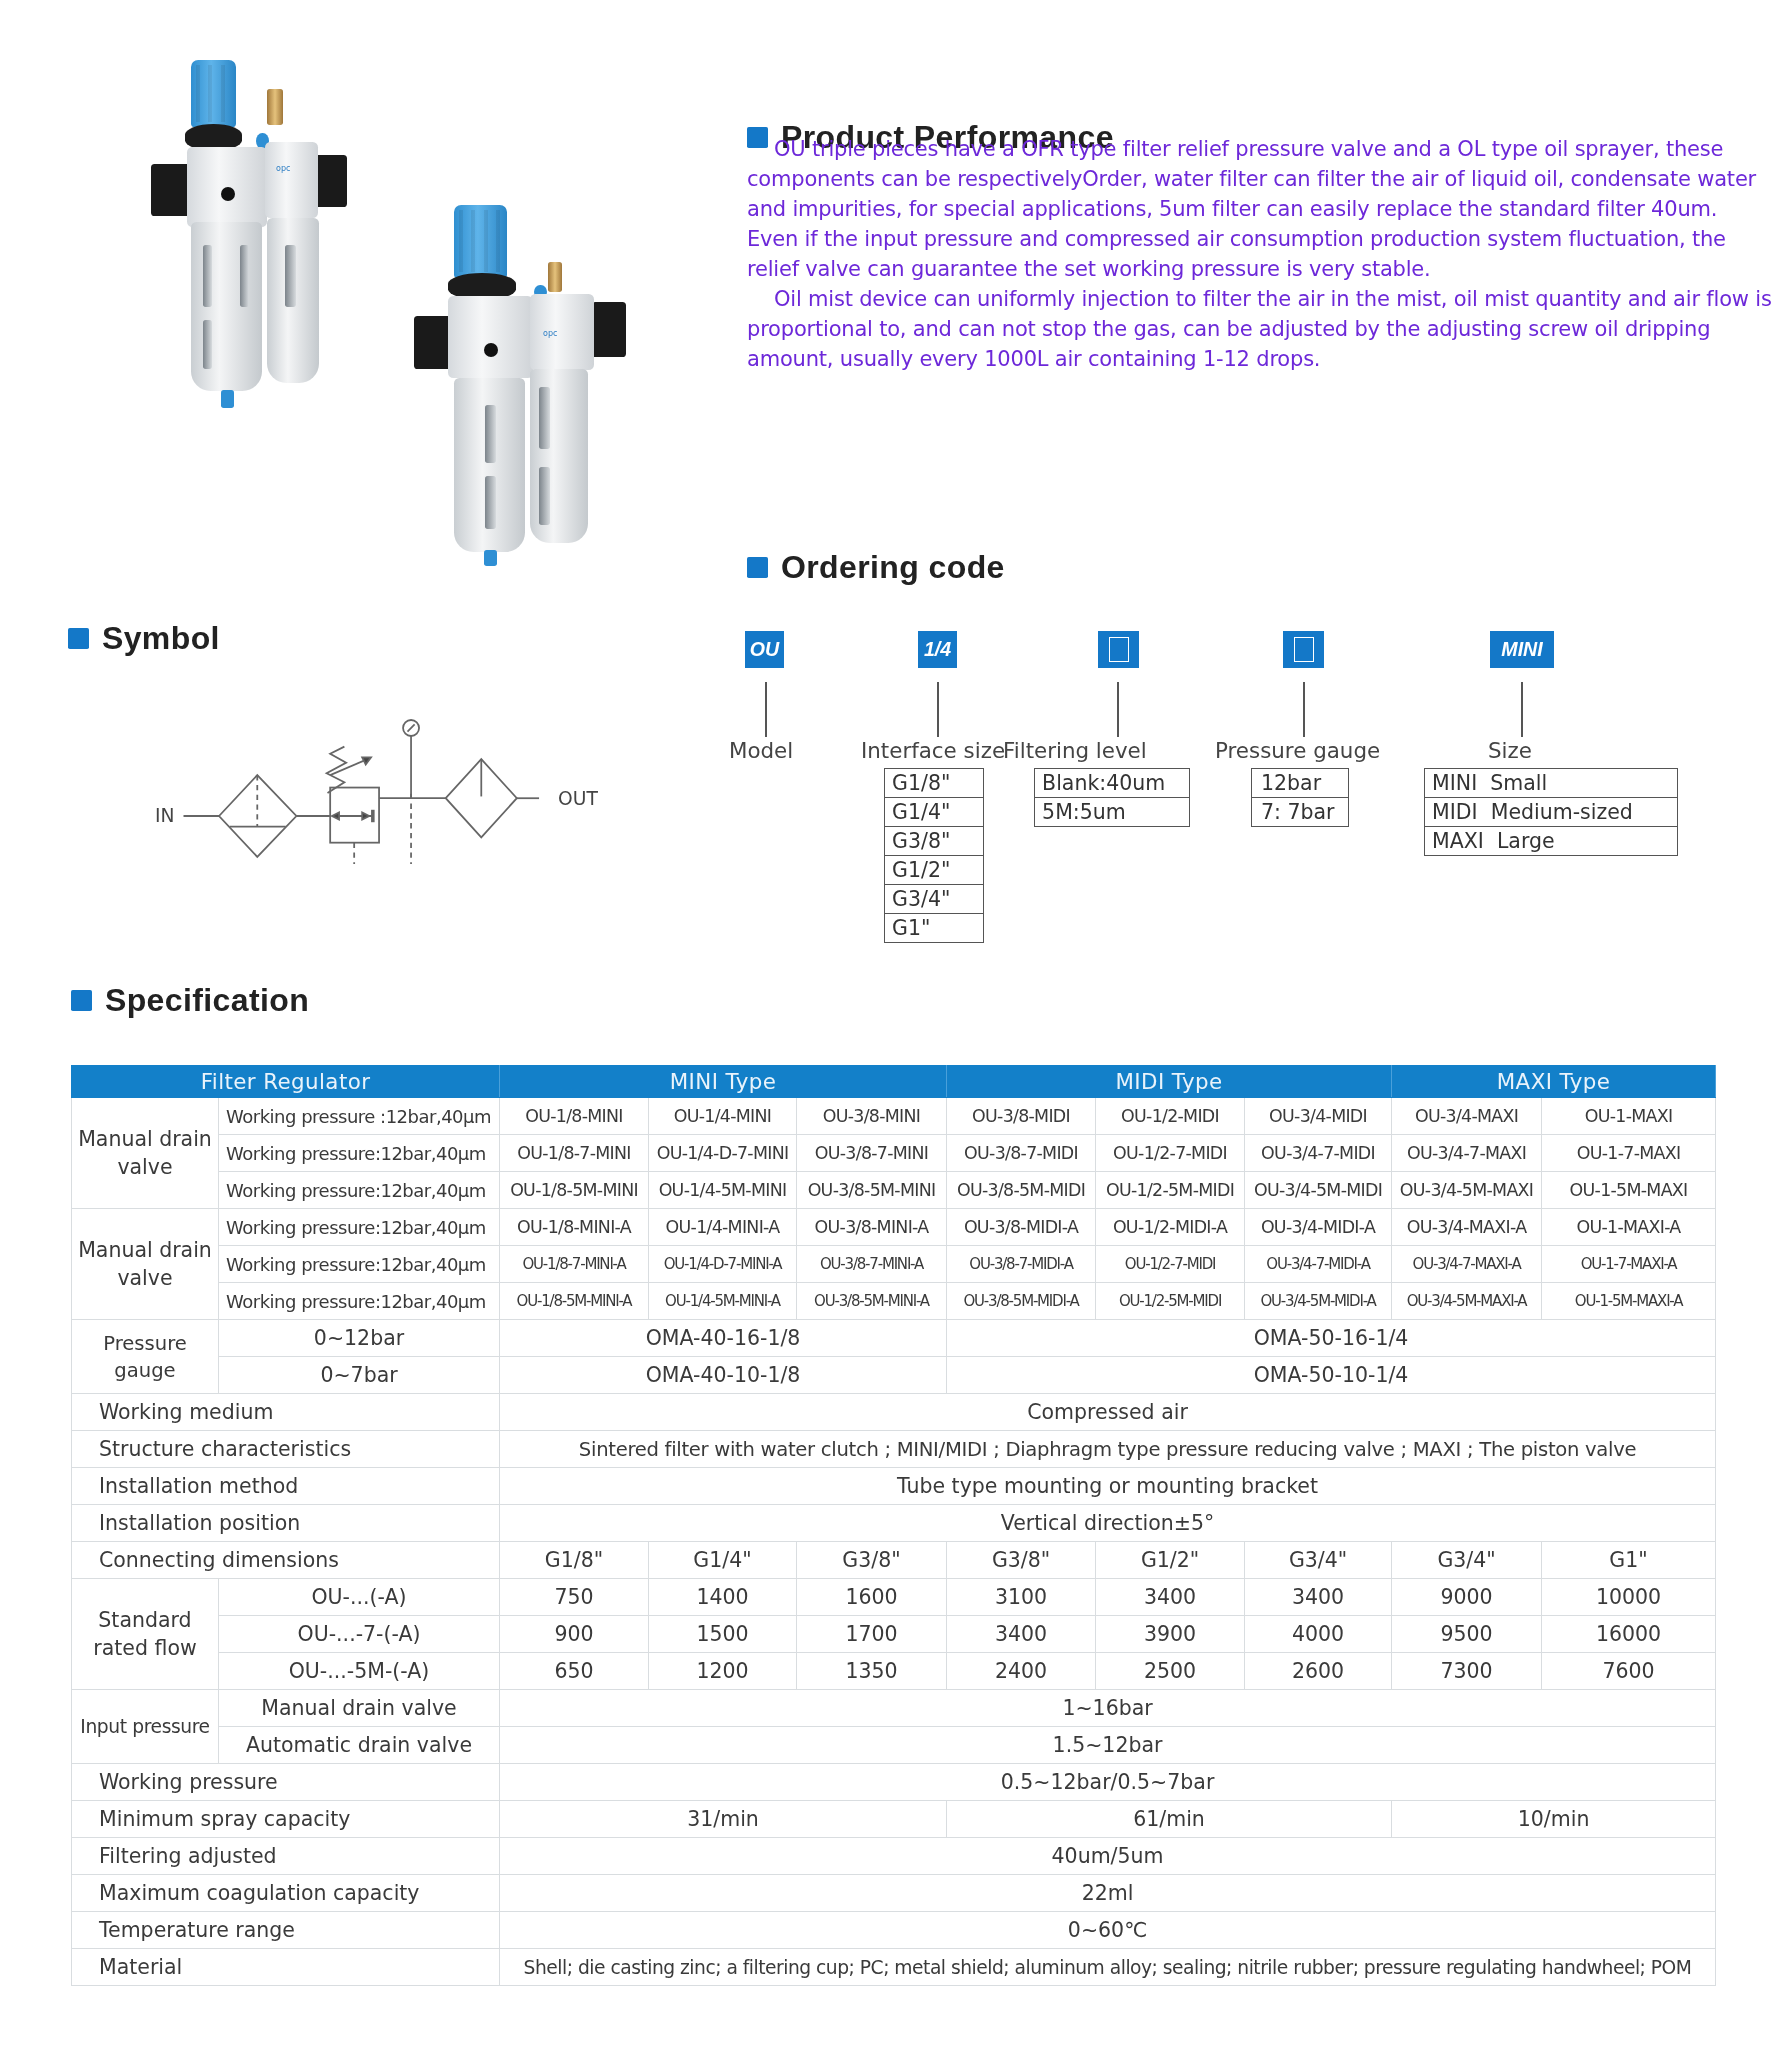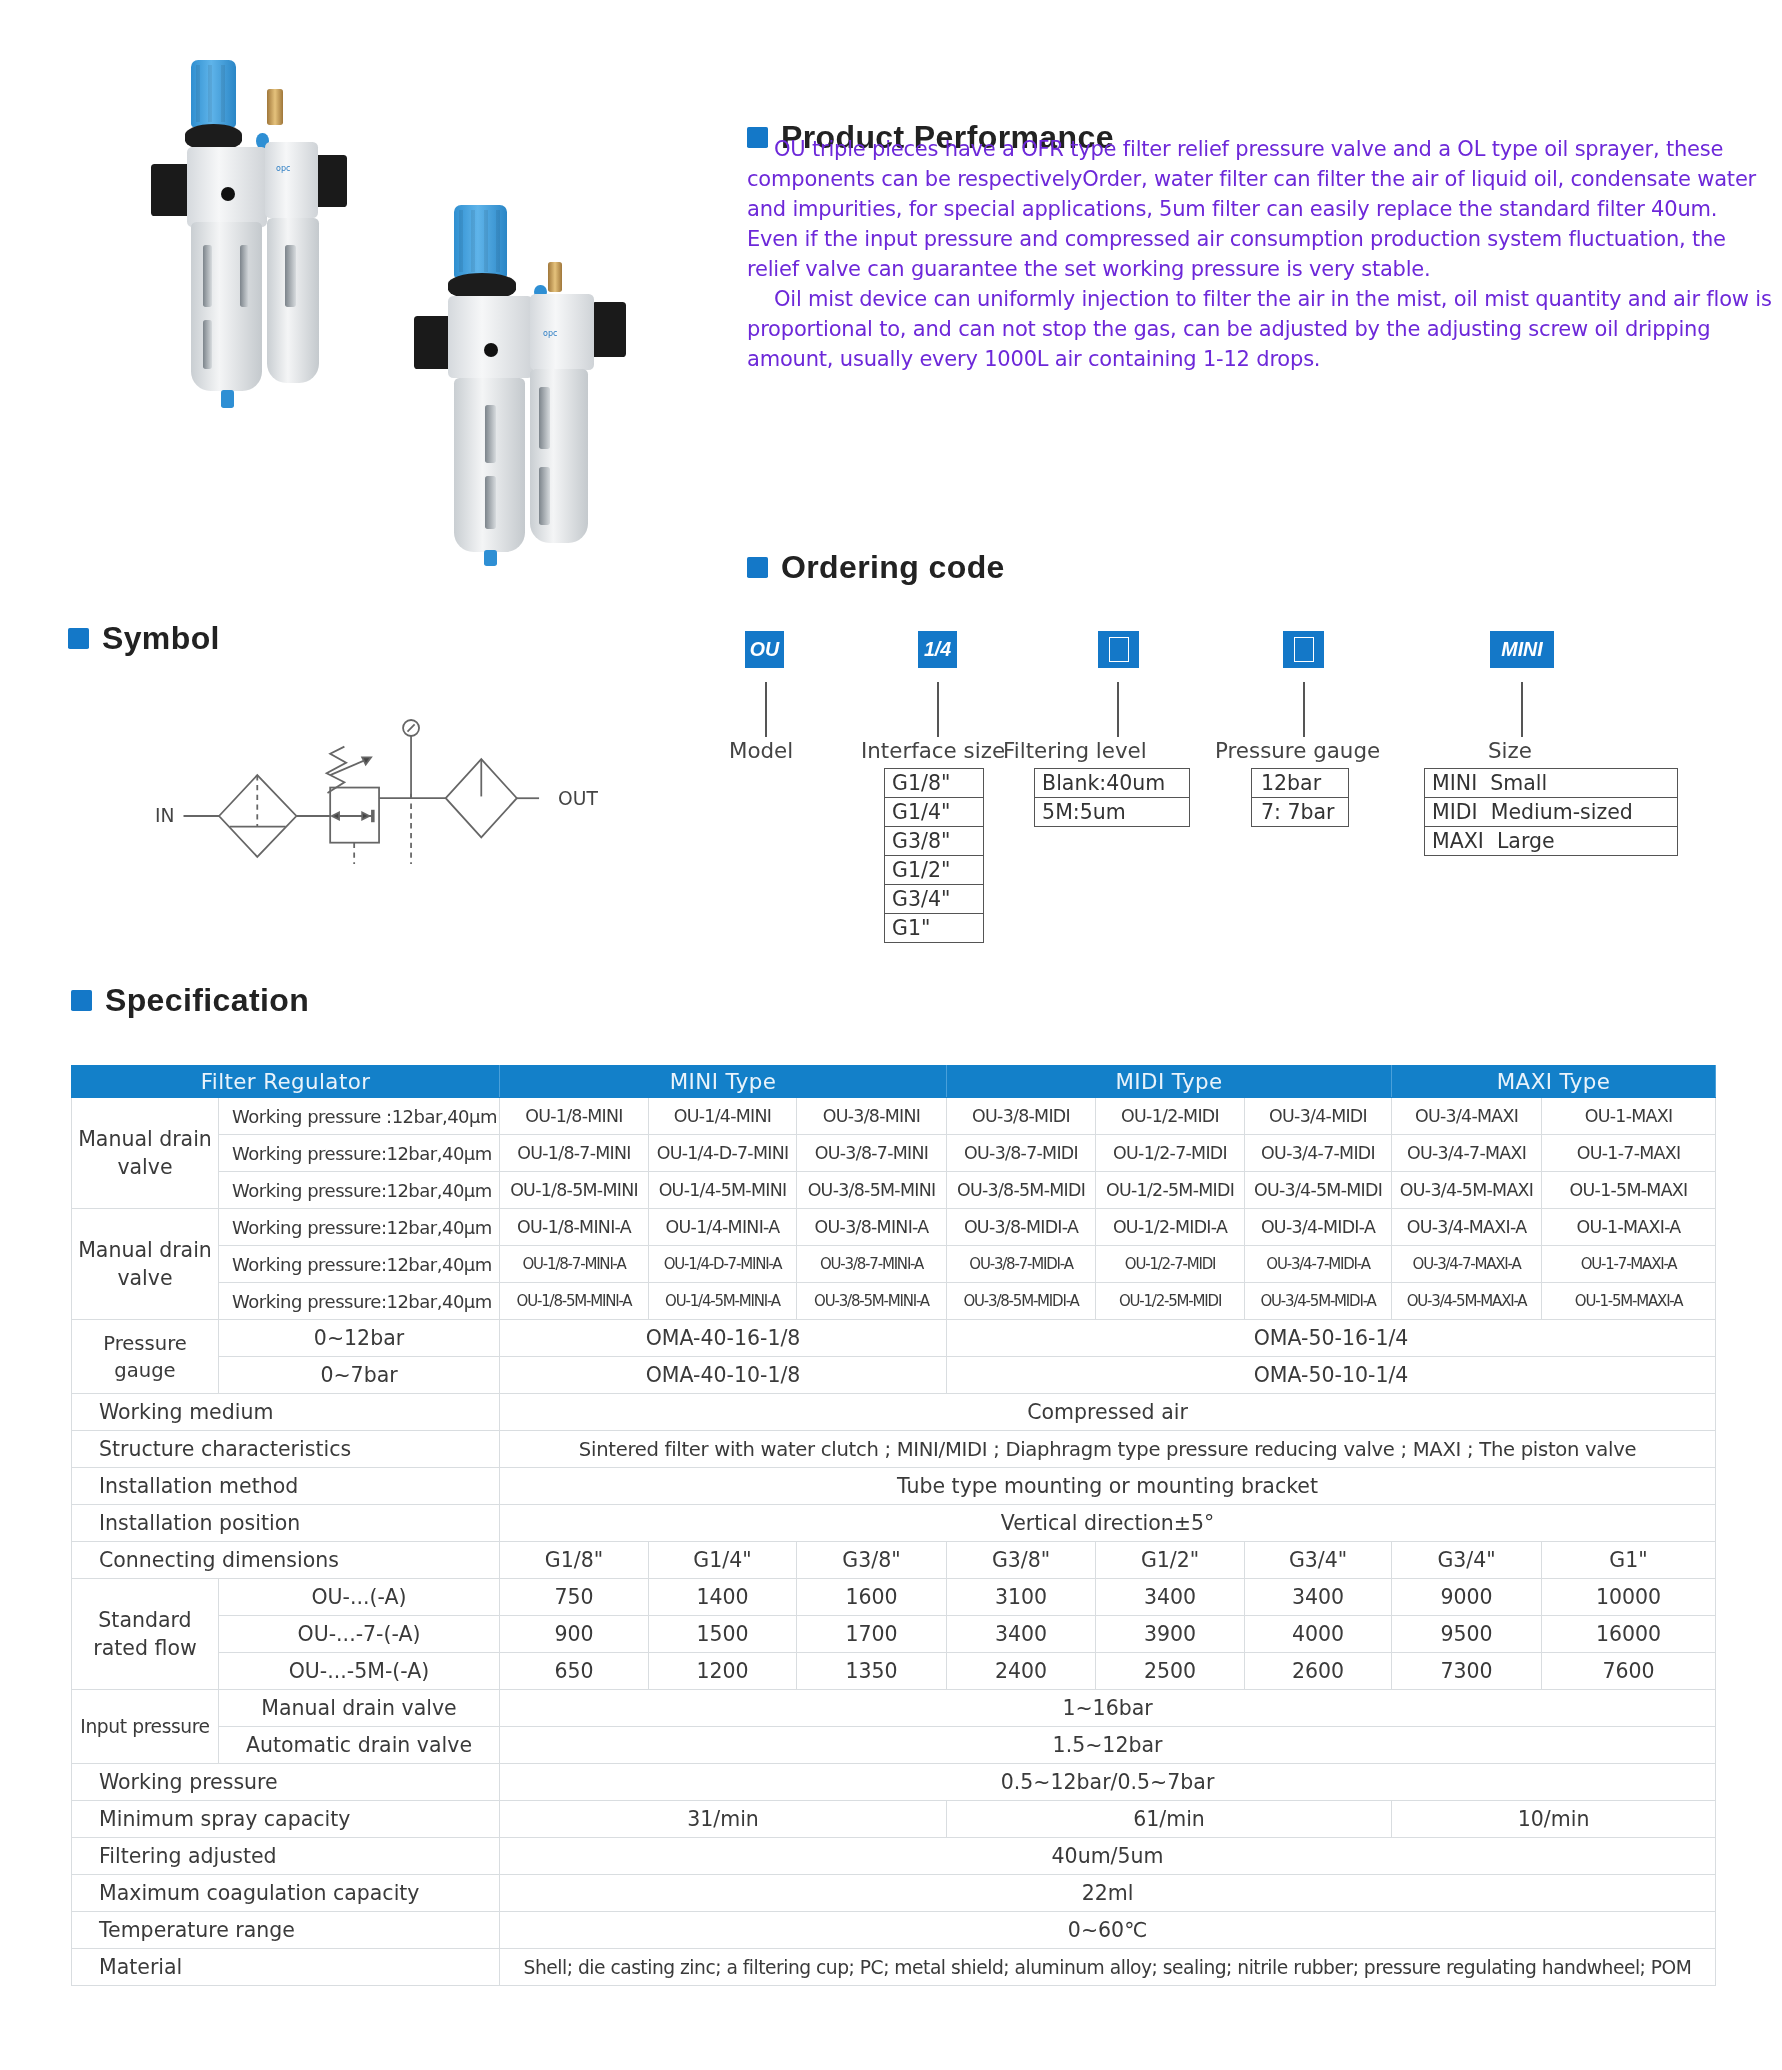--- a/index.html
+++ b/index.html
@@ -38,21 +38,21 @@
   .oc-list { position: absolute; top: 768px; border: 1.8px solid #555; border-bottom: none; }
   .oc-list div { border-bottom: 1.8px solid #555; height: 29px; line-height: 28px; padding-left: 7.1px; font-size: 20.5px; color: #333; white-space: nowrap; }
 
   
   table.spec { position: absolute; left: 71px; top: 1065px; width: 1642px; border-collapse: collapse; table-layout: fixed; font-family: "DejaVu Sans", sans-serif; color: #3a3a3a; }
   table.spec td, table.spec th { border: 1.8px solid #d9dde0; text-align: center; vertical-align: middle; height: 37px; padding: 0 1.8px; white-space: nowrap; overflow: hidden; font-size: 20.5px; font-weight: normal; }
   table.spec thead th { background: #1380c9; color: #e9f3fb; height: 32px; font-size: 21.4px; border-color: #1380c9; border-right: 1.8px solid #4aa0da; letter-spacing: 0.4px; }
   table.spec td.left { text-align: left; padding-left: 27px; }
   table.spec td.model { font-size: 17.4px; letter-spacing: -0.7px; }
   table.spec td.model.tight { font-size: 15px; letter-spacing: -1.2px; }
-  table.spec td.wp { font-size: 18px; letter-spacing: -0.5px; text-align: left; padding-left: 13px; }
+  table.spec td.wp { font-size: 18px; letter-spacing: -0.5px; text-align: left; padding-left: 7px; }
   table.spec td.material { font-size: 18.7px; letter-spacing: -0.5px; }
   table.spec td.grp { line-height: 28.5px; white-space: normal; font-size: 20.5px; }
   table.spec td.grp2 { font-size: 19.6px; white-space: normal; line-height: 27px; }
 </style>
 </head>
 <body>
 
 <div class="product" style="left:151px;top:53px;width:205px;height:365px;">
   <div class="knob" style="left:40px;top:7.1px;width:45px;height:67px;"></div>
   <div class="ring" style="left:34px;top:71px;width:57px;height:27px;"></div>

